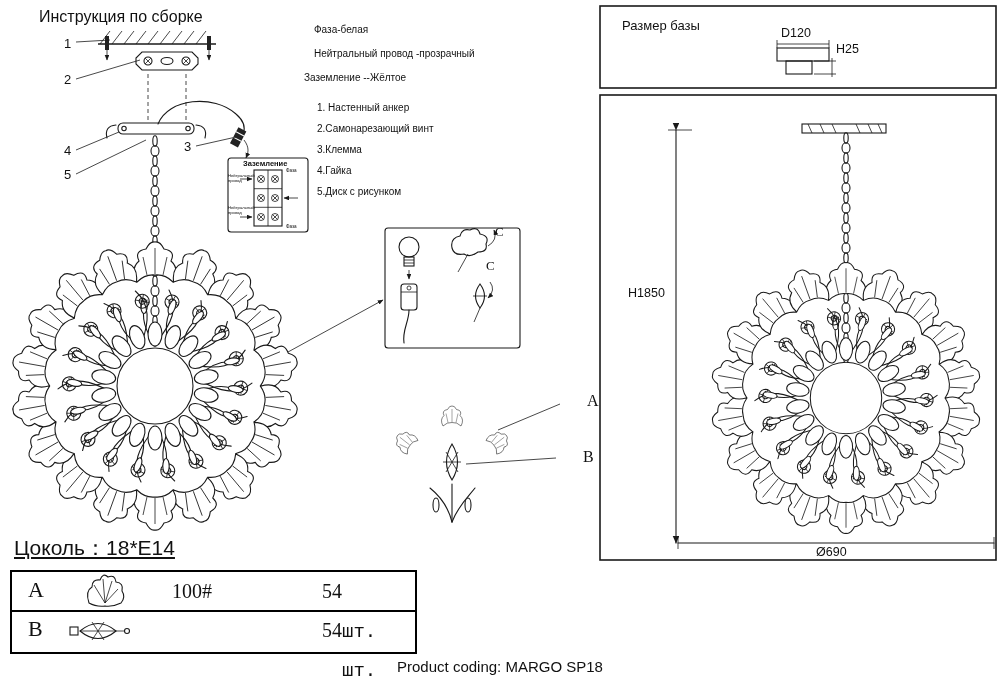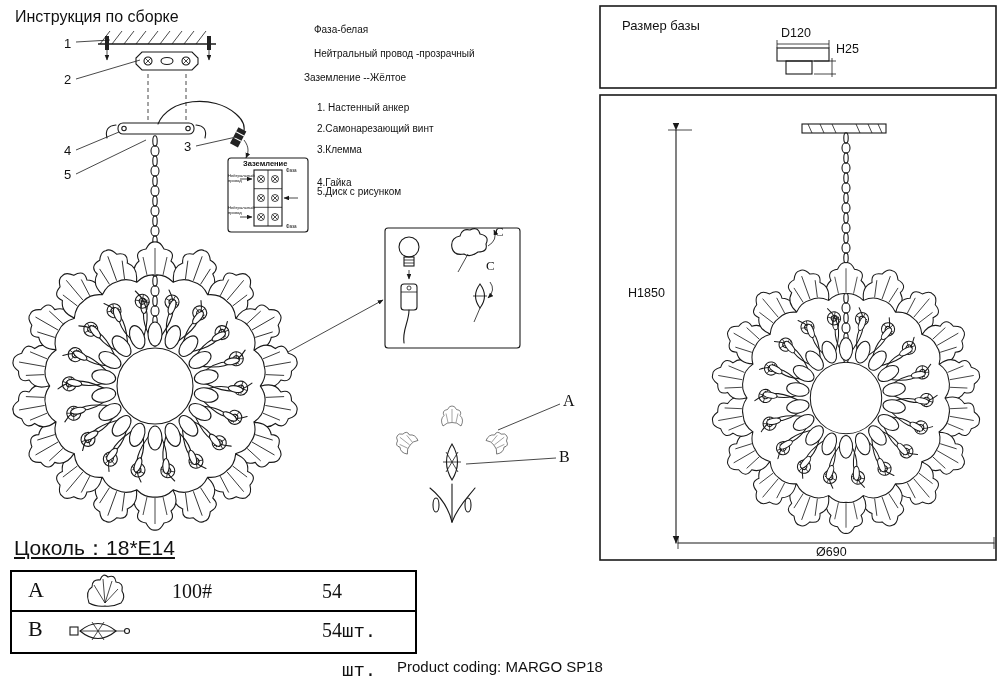--- a/index.html
+++ b/index.html
@@ -7,21 +7,21 @@
         font-family:"Liberation Sans",sans-serif;color:#111;}
   .abs{position:absolute;white-space:nowrap;}
   svg.art{position:absolute;left:0;top:0;}
   .ln{fill:none;stroke:#1a1a1a;stroke-width:1.1;stroke-linecap:round;}
   .lnb{fill:none;stroke:#1a1a1a;stroke-width:1.6;}
   .thin{fill:none;stroke:#1a1a1a;stroke-width:.8;}
   .fw{fill:#fff;stroke:#1a1a1a;stroke-width:1.1;}
   .fb{fill:#222;stroke:none;}
   .dash{stroke-dasharray:4 3;}
   .serif{font-family:"Liberation Serif","DejaVu Serif",serif;}
-  .t16{font-size:16px;} .t14{font-size:10px;text-align:right;} .t13{font-size:13px;}
+  .t16{font-size:16px;margin-left:24px;} .t14{font-size:10px;text-align:right;} .t13{font-size:13px;}
   .t17{font-size:13px;text-align:center;} .t12{font-size:12.5px;} .t21{font-size:21px;}
   .t22s{font-size:22px;font-family:"Liberation Serif",serif;}
   .t20s{font-size:20px;font-family:"Liberation Serif",serif;margin-left:25px;}
   .t19s{font-size:19px;font-family:Liberation Mono, monospace;margin-top:40px;}
   .t15{font-size:15px;} .t7{font-size:7.5px;font-weight:bold;}
   .t4{font-size:4.2px;white-space:normal;width:26px;line-height:1.15;}
   .t45{font-size:4.6px;}
   .tablebox{position:absolute;left:10px;top:570px;width:403px;height:80px;border:2px solid #000;}
   .tdiv{position:absolute;left:0;top:38px;width:100%;border-top:2px solid #000;}
   .footerwrap{position:absolute;left:0;top:658px;width:1000px;text-align:center;}
@@ -321,21 +321,21 @@
   <div class="abs t13" style="left:64px;top:167px;">5</div>
   <div class="abs t13" style="left:184px;top:139px;">3</div>
 
   <div class="abs t14" style="left:314px;top:24px;">Фаза-белая</div>
   <div class="abs t14" style="left:314px;top:48px;">Нейтральный провод -прозрачный</div>
   <div class="abs t14" style="left:304px;top:72px;">Заземление --Жёлтое</div>
 
   <div class="abs t14" style="left:317px;top:102px;">1. Настенный анкер</div>
   <div class="abs t14" style="left:317px;top:123px;">2.Самонарезающий винт</div>
   <div class="abs t14" style="left:317px;top:144px;">3.Клемма</div>
-  <div class="abs t14" style="left:317px;top:177px;">4.Гайка</div>
+  <div class="abs t14" style="left:317px;top:165px;">4.Гайка</div>
   <div class="abs t14" style="left:317px;top:186px;">5.Диск с рисунком</div>
 
   <div class="abs t7" style="left:243px;top:159px;">Заземление</div>
   <div class="abs t4" style="left:228px;top:174px;">Нейтральный провод</div>
   <div class="abs t4" style="left:228px;top:206px;">Нейтральный провод</div>
   <div class="abs t45" style="left:286px;top:168px;">Фаза</div>
   <div class="abs t45" style="left:286px;top:224px;">Фаза</div>
 
   <div class="abs t13 serif" style="left:495px;top:224px;">C</div>
   <div class="abs t13 serif" style="left:486px;top:258px;">C</div>

